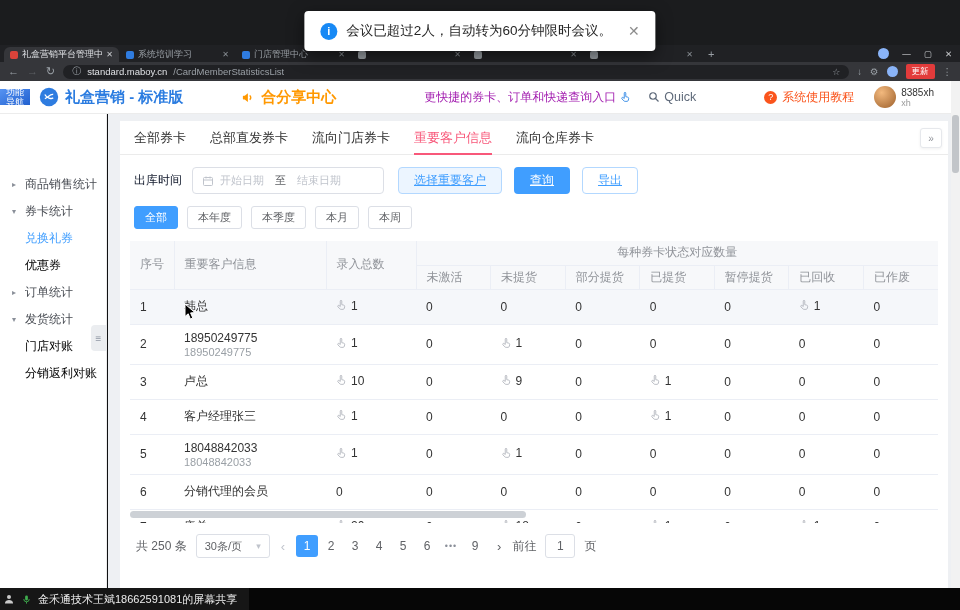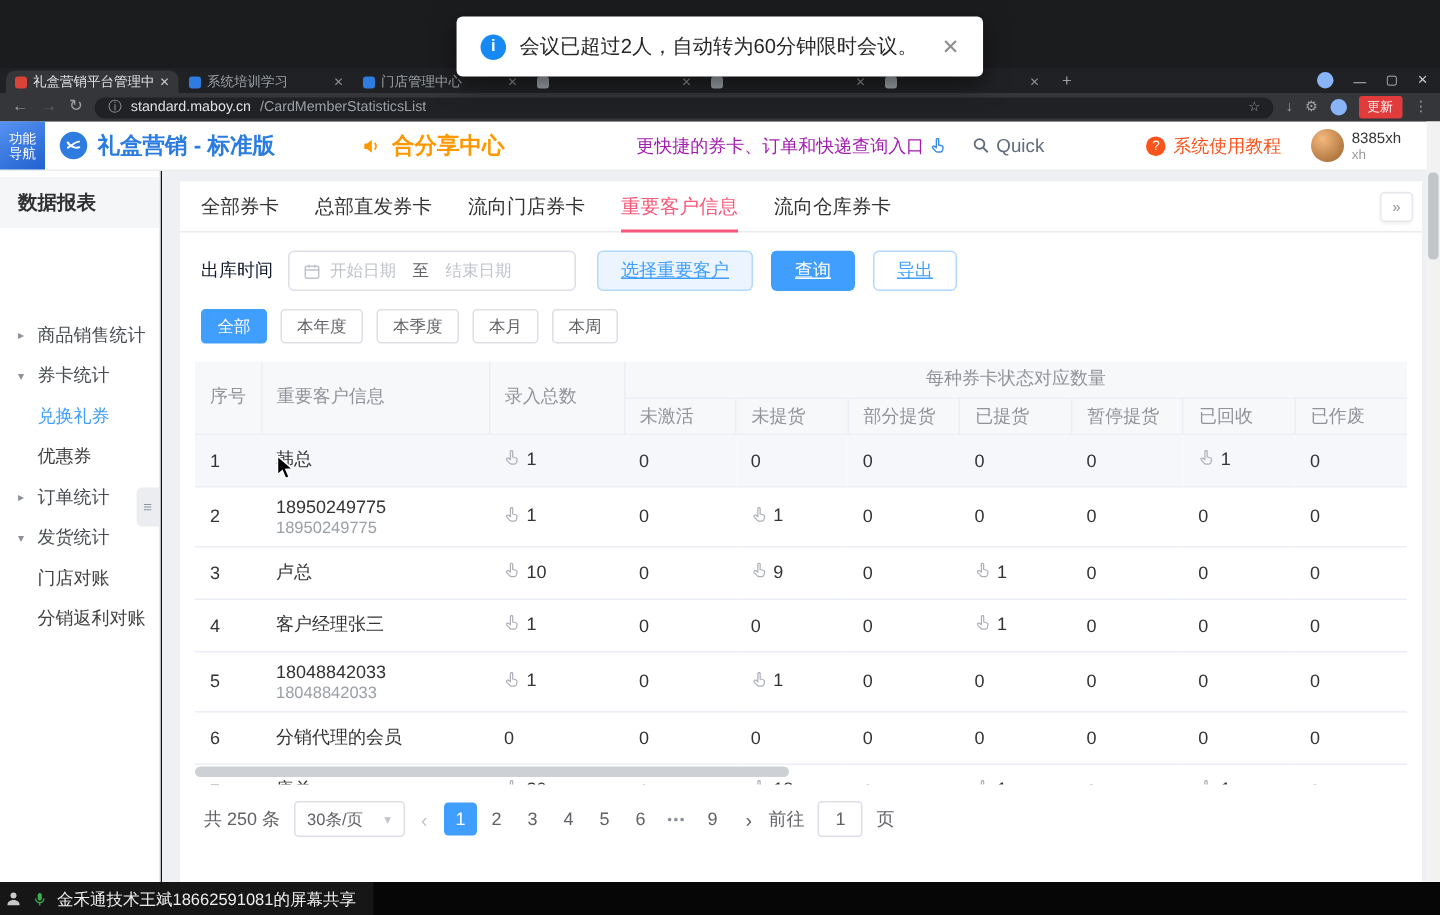--- a/index.html
+++ b/index.html
@@ -29,40 +29,40 @@
   .omni-info{color:#9aa0a6;font-size:9px;}
   .omni-url{font-size:9.5px;color:#dfe1e5;white-space:nowrap;}
   .omni-path{font-size:9.5px;color:#9aa0a6;white-space:nowrap;overflow:hidden;}
   .omni-star{margin-left:auto;color:#9aa0a6;font-size:9px;}
   .addr-right{display:flex;align-items:center;gap:8px;flex:none;}
   .addr-ic{color:#9aa0a6;font-size:9.5px;}
   .mini-avatar{width:11px;height:11px;border-radius:50%;background:#8ab4f8;}
   .update-pill{background:var(--update-red,#e23b3b);color:#fff;font-size:8.5px;padding:1.5px 6px;border-radius:2px;}
   
   .appheader{height:32px;background:#fff;display:flex;align-items:center;box-shadow:0 1px 0 #ececec;position:relative;z-index:2;}
-  .navbox{width:30px;height:32px;background:linear-gradient(150deg,#5693f2,#2160cf);color:#fff;font-size:9px;line-height:10.5px;display:flex;flex-direction:column;align-items:center;justify-content:center;flex:none;}
+  .navbox{width:30px;height:16px;background:linear-gradient(150deg,#5693f2,#2160cf);color:#fff;font-size:9px;line-height:10.5px;display:flex;flex-direction:column;align-items:center;justify-content:center;flex:none;}
   .brand{display:flex;align-items:center;gap:6px;margin-left:9px;}
   .brand-name{color:var(--brand-blue,#2b7ce0);font-size:15px;font-weight:bold;white-space:nowrap;}
   .share-center{display:flex;align-items:center;gap:5px;margin-left:58px;color:var(--brand-orange,#ff9800);font-size:15px;font-weight:bold;white-space:nowrap;}
   .hdr-right{margin-left:auto;display:flex;align-items:center;}
   .quick-entry{color:#a21caf;font-size:12px;display:flex;align-items:center;gap:4px;white-space:nowrap;}
   .searchbox{display:flex;align-items:center;gap:4px;margin-left:17px;color:#5f6a7a;font-size:12.5px;justify-content:center;}
   .tutorial{display:flex;align-items:center;gap:5px;margin-left:68px;color:var(--tutorial-red,#fa541c);font-size:12px;white-space:nowrap;}
   .tut-ic{width:13px;height:13px;border-radius:50%;background:var(--tutorial-red,#fa541c);color:#fff;font-size:9px;display:flex;align-items:center;justify-content:center;flex:none;}
   .userbox{display:flex;align-items:center;gap:5px;margin:0 26px 0 20px;}
   .avatar{width:22px;height:22px;border-radius:50%;background:radial-gradient(circle at 35% 30%,#f3b97e,#9c5f2a);flex:none;}
   .uname{font-size:10px;color:#333;line-height:11px;}
   .usub{font-size:9px;color:#999;line-height:10px;}
   
   .sidebar{position:absolute;left:0;top:113px;bottom:22px;width:107px;background:#fff;border-right:1px solid #ececec;z-index:1;}
   .sb-title{margin-top:5px;height:34px;display:flex;align-items:center;padding-left:12px;font-size:13px;font-weight:bold;color:#303133;background:#f5f6f7;}
   .sb-menu{margin-top:58px;}
   .sb-item{height:27px;display:flex;align-items:center;padding-left:12px;font-size:12px;color:#474b52;gap:5px;cursor:pointer;white-space:nowrap;}
   .sb-arrow{font-size:8px;color:#8a8f99;width:8px;flex:none;}
-  .sb-child{height:27px;display:flex;align-items:center;padding-left:25px;font-size:12px;color:#404040;cursor:pointer;white-space:nowrap;}
+  .sb-child{height:27px;display:flex;align-items:center;padding-left:25px;font-size:12px;color:#000000;cursor:pointer;white-space:nowrap;}
   .sb-child.active{color:var(--primary,#409eff);}
   .sb-toggle{position:absolute;right:0;top:212px;width:15px;height:26px;background:#ebedf0;border-radius:4px 0 0 4px;display:flex;align-items:center;justify-content:center;color:#8f96a3;font-size:10px;}
   
   .content{position:absolute;left:108px;top:113px;right:0;bottom:22px;background:#eef0f3;}
   .card{position:absolute;left:12px;right:12px;top:8px;bottom:0;background:#fff;}
   .ctabs{height:34px;border-bottom:1px solid #ebebeb;display:flex;align-items:center;gap:24px;padding:0 14px;}
   .ctab{font-size:13px;color:#333;height:100%;display:flex;align-items:center;position:relative;cursor:pointer;white-space:nowrap;}
   .ctab.active{color:var(--tab-active,#f8587a);}
   .ctab.active::after{content:"";position:absolute;left:0;right:0;bottom:-1px;height:2px;background:var(--tab-active,#f8587a);}
   .collapse-btn{position:absolute;top:7px;right:6px;width:22px;height:20px;background:#fff;border:1px solid #e6e8ec;border-radius:3px;color:#909399;font-size:10px;display:flex;align-items:center;justify-content:center;box-shadow:0 1px 3px rgba(0,0,0,.06);}
@@ -226,21 +226,20 @@
         <span class="avatar"></span>
         <span>
           <div class="uname">8385xh</div>
           <div class="usub">xh</div>
         </span>
       </div>
     </div>
   </div>
 
   <div class="sidebar">
-    <div class="sb-title">数据报表</div>
     <div class="sb-menu">
         <div class="sb-item">
           <span class="sb-arrow">▸</span>
           <span>商品销售统计</span>
         </div>
         <div class="sb-item">
           <span class="sb-arrow">▾</span>
           <span>券卡统计</span>
         </div>
         <div class="sb-child active">兑换礼券</div>

